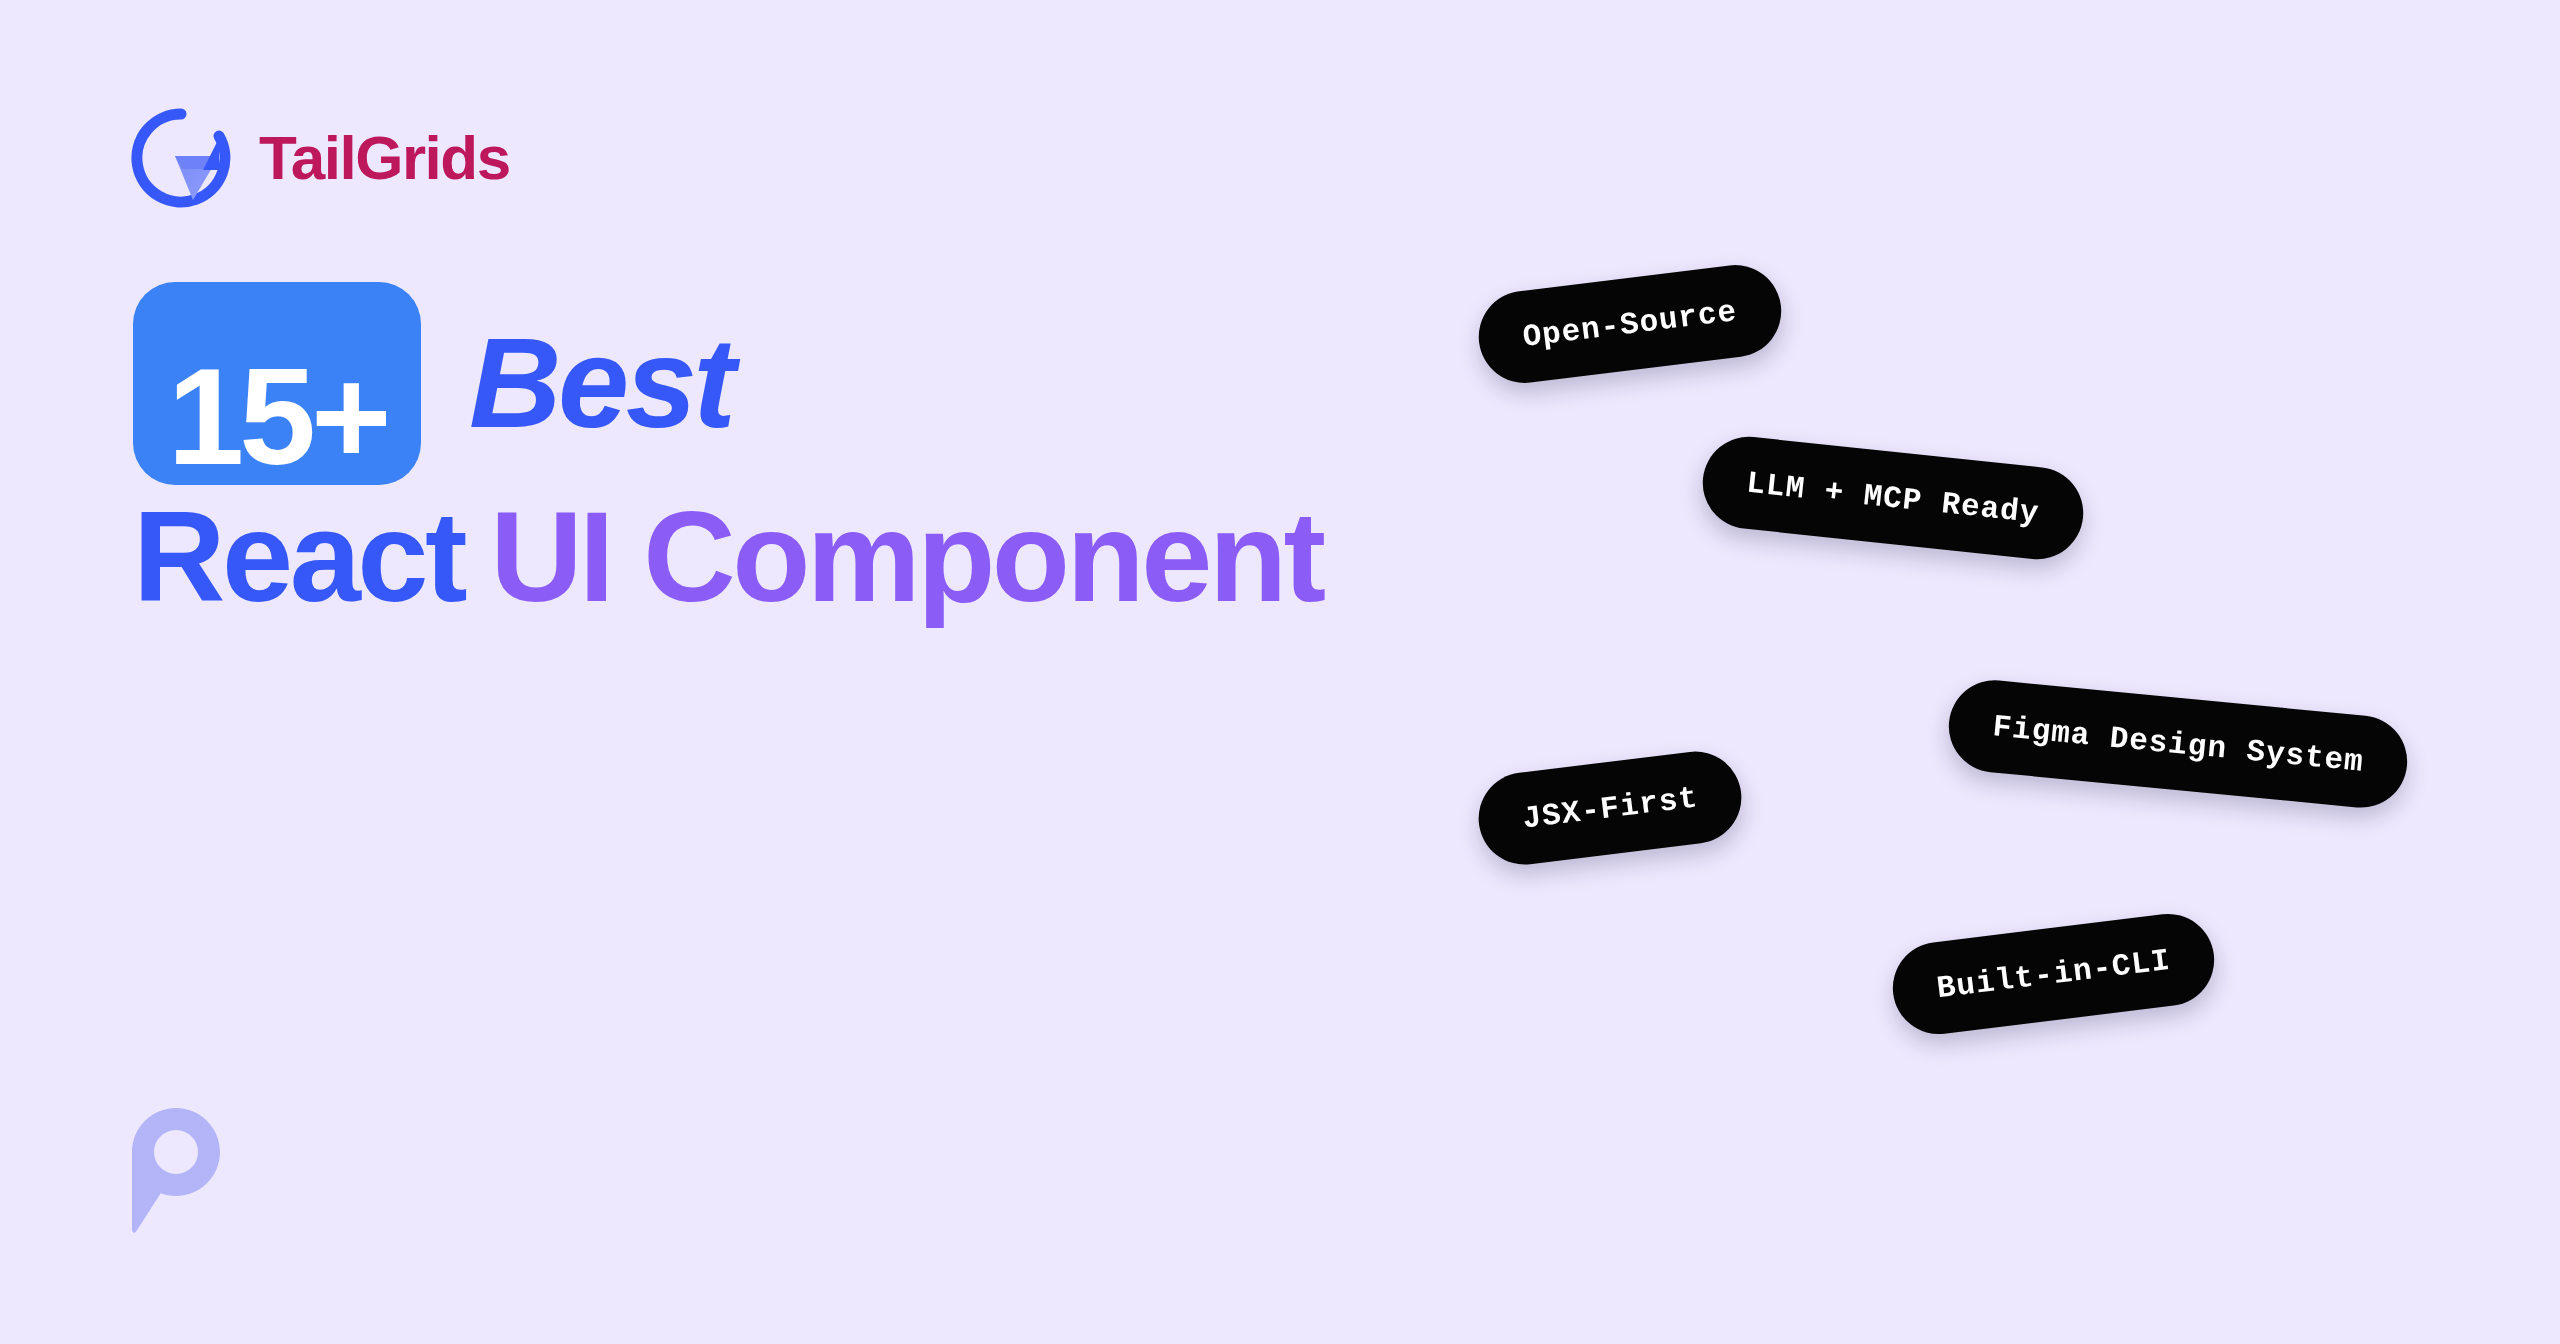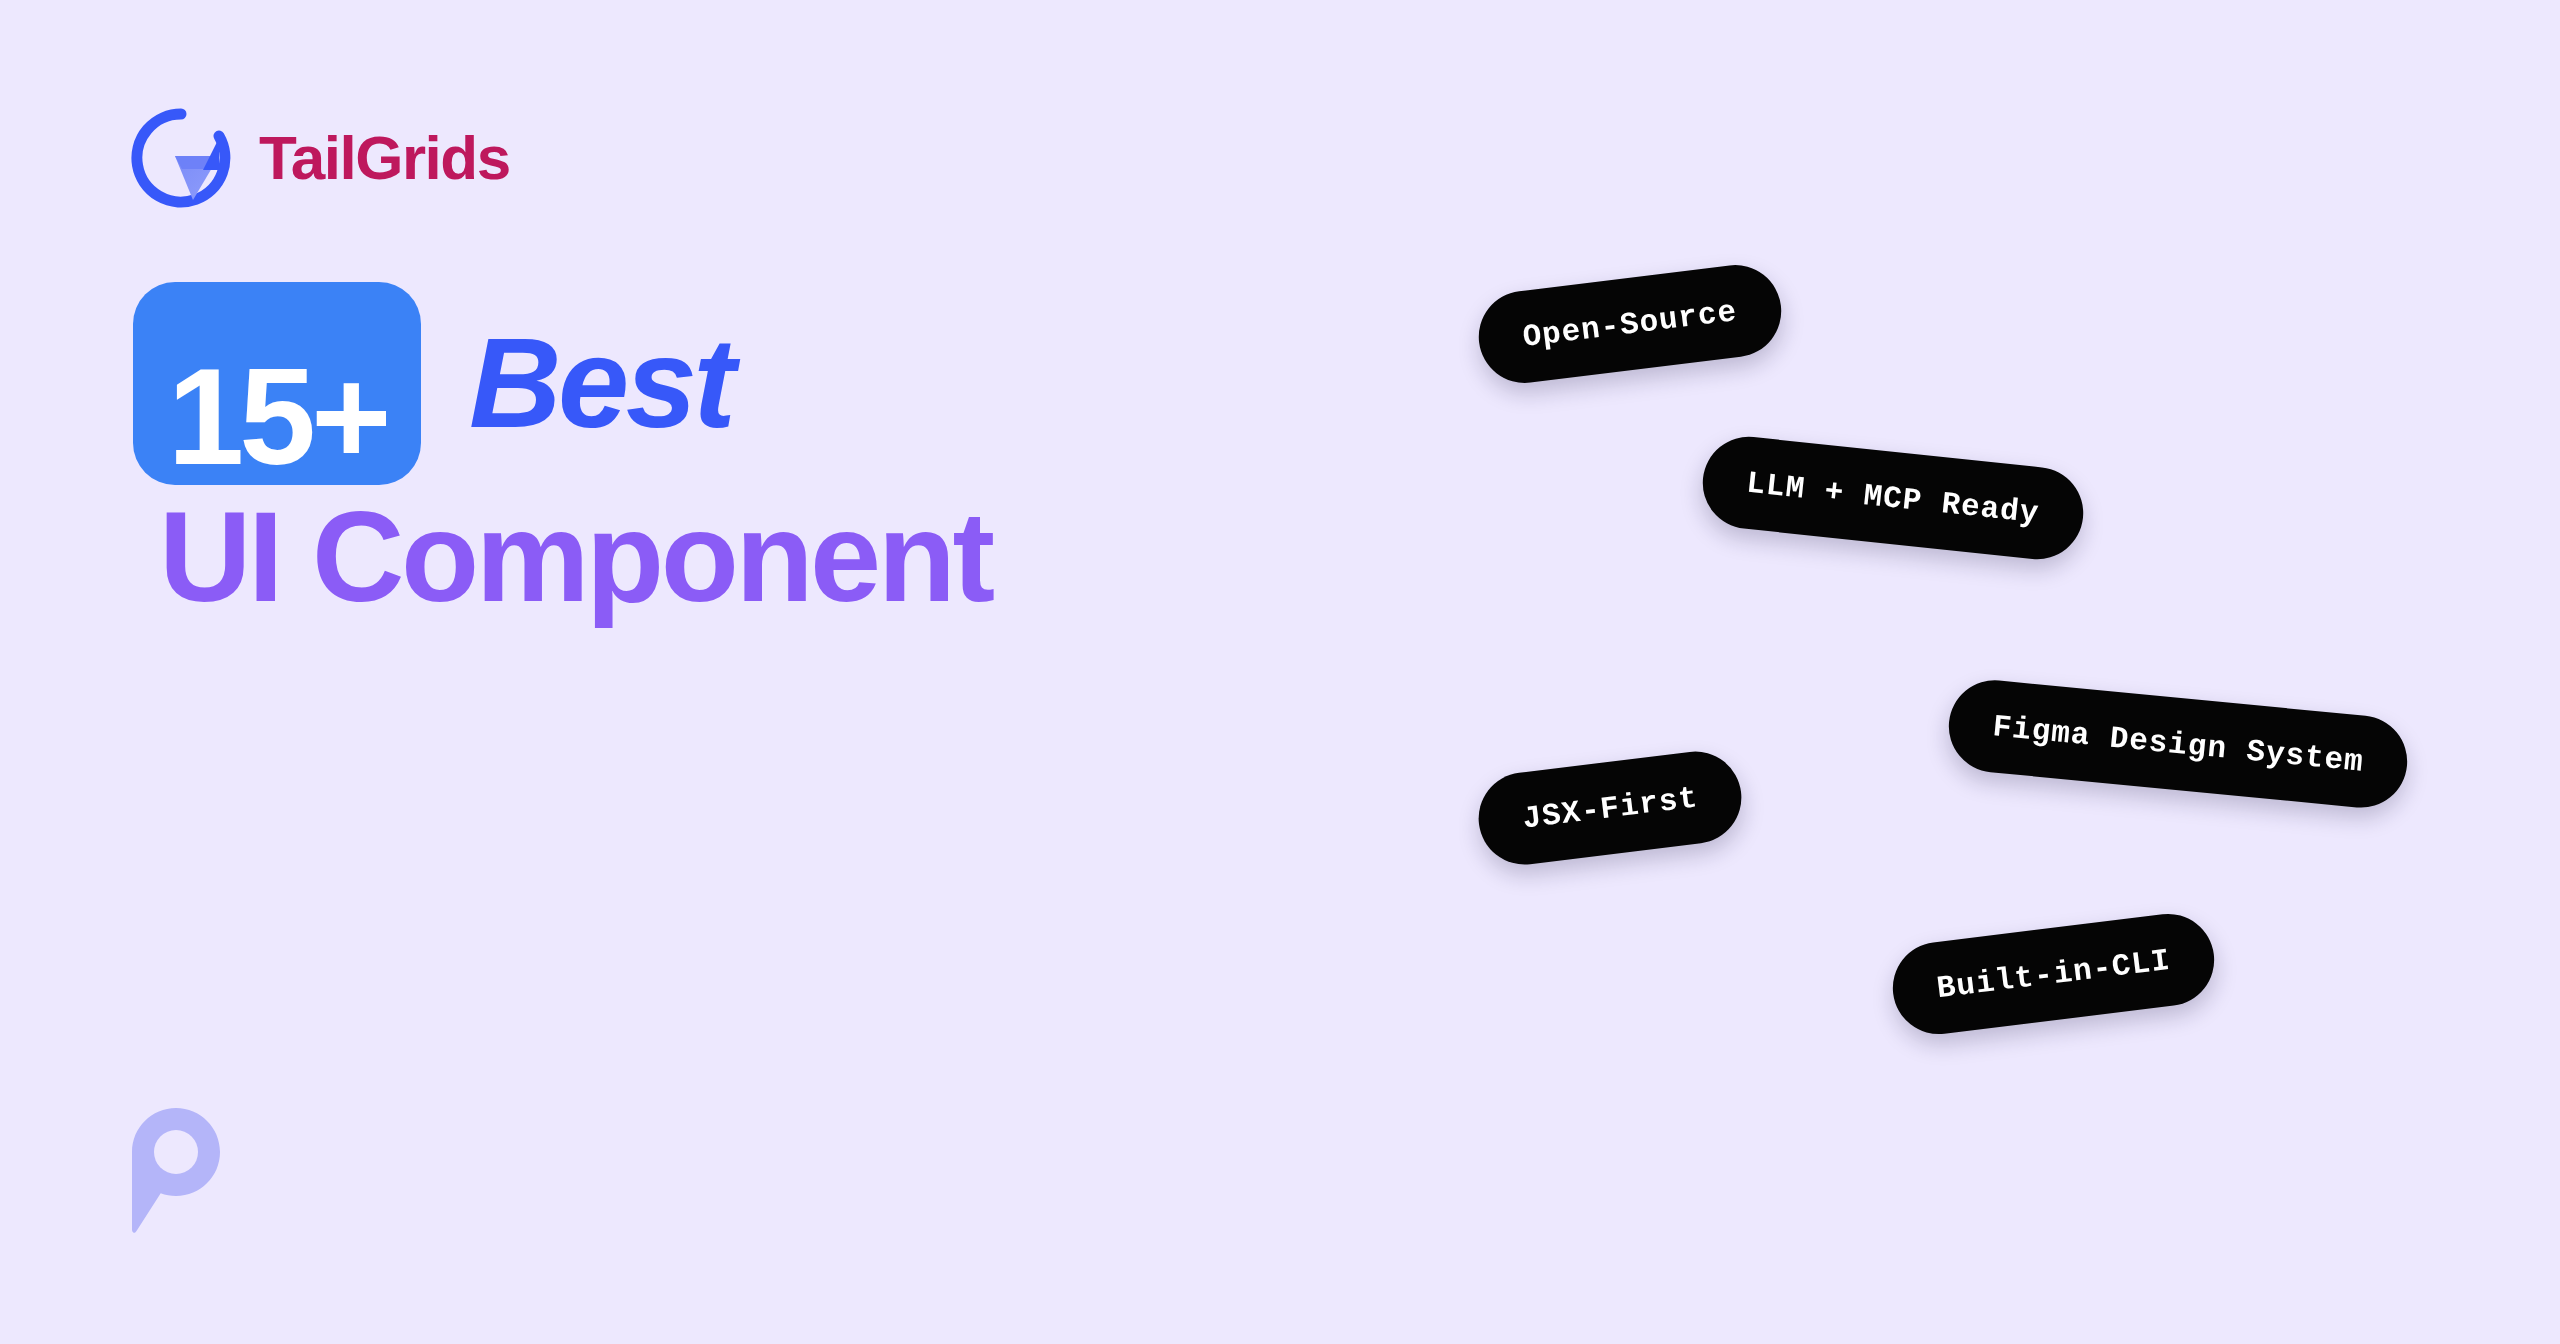--- a/index.html
+++ b/index.html
@@ -173,20 +173,21 @@
   <div id="headline">
 
     <div class="hl-line hl-line-1">
       <div id="count-badge">
         <span id="count-badge-label">15+</span>
       </div>
       <span id="hl-best" class="hl-word hl-accent">Best</span>
     </div>
 
     <div class="hl-line hl-line-2">
+      <span class="hl-word hl-accent">React</span>
       <span class="hl-gap"></span>
       <span class="hl-word hl-dark">UI Component</span>
     </div>
 
 
   </div>
 
   <div class="pill" id="pill-open-source">
     <span>Open-Source</span>
   </div>

